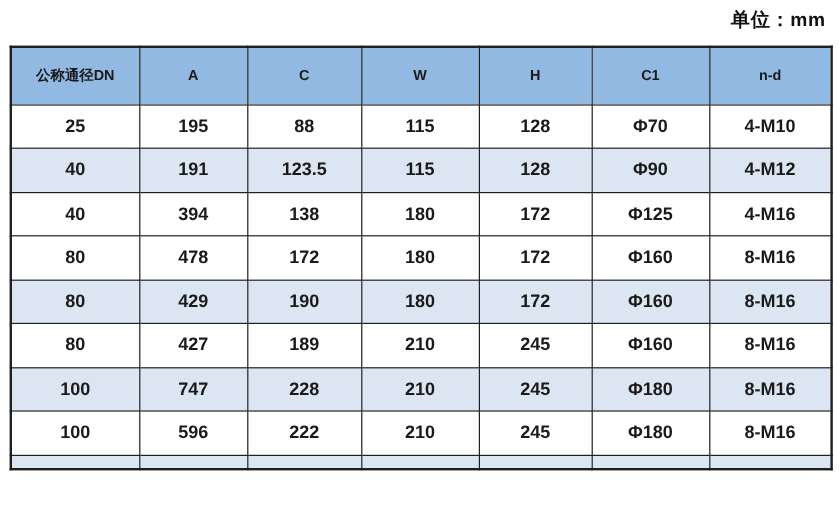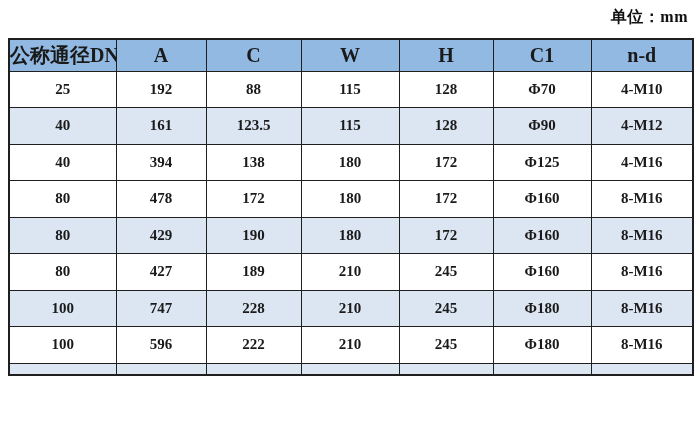--- a/index.html
+++ b/index.html
@@ -10,21 +10,21 @@
     --text:#1a1a1a;
   }
   *{margin:0;padding:0;box-sizing:border-box;}
   html,body{background:#ffffff;}
   .page{
     position:relative;
     width:700px;
     height:429px;
     background:#ffffff;
     overflow:hidden;
-    font-family:Liberation Serif, serif;
+    font-family:Liberation Sans, sans-serif;
     color:var(--text);
   }
   .unit-label{
     position:absolute;
     top:7px;
     right:12px;
     font-size:16px;
     font-weight:700;
     color:#111111;
     letter-spacing:0.5px;
@@ -43,23 +43,23 @@
     border:1.5px solid var(--border);
     text-align:center;
     vertical-align:middle;
     font-size:15px;
     font-weight:700;
     color:var(--text);
     overflow:hidden;
     white-space:nowrap;
   }
   table.spec-table thead th{
-    height:32px;
+    height:48px;
     background:var(--header-bg);
-    font-size:20px;
+    font-size:12px;
   }
   table.spec-table tbody td{
     height:36.5px;
     background:var(--row-bg);
   }
   table.spec-table tbody tr.alt td{
     background:var(--row-alt-bg);
   }
   table.spec-table tbody tr.cut-row td{
     height:12px;
@@ -89,30 +89,30 @@
         <th>C</th>
         <th>W</th>
         <th>H</th>
         <th>C1</th>
         <th>n-d</th>
       </tr>
     </thead>
     <tbody id="table-body">
         <tr>
           <td>25</td>
-          <td>192</td>
+          <td>195</td>
           <td>88</td>
           <td>115</td>
           <td>128</td>
           <td>Φ70</td>
           <td>4-M10</td>
         </tr>
         <tr class="alt">
           <td>40</td>
-          <td>161</td>
+          <td>191</td>
           <td>123.5</td>
           <td>115</td>
           <td>128</td>
           <td>Φ90</td>
           <td>4-M12</td>
         </tr>
         <tr>
           <td>40</td>
           <td>394</td>
           <td>138</td>

